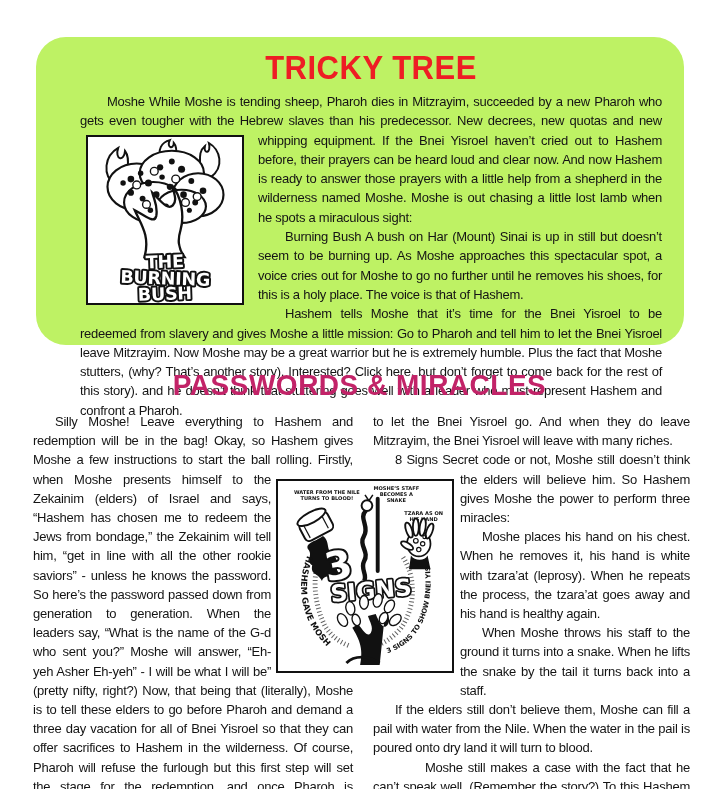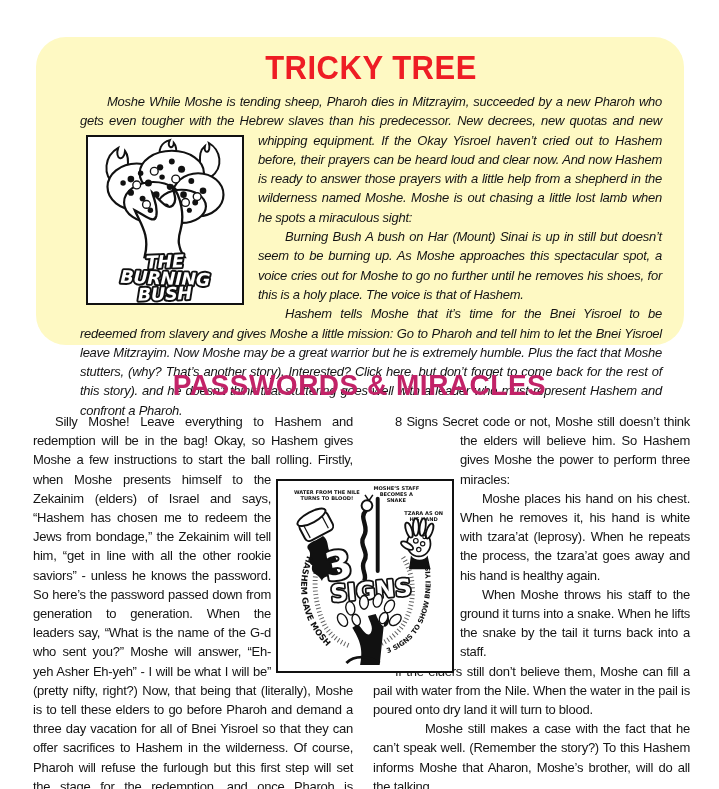--- a/index.html
+++ b/index.html
@@ -15,21 +15,21 @@
   }
   .tricky-title{
     margin:4px 0 7px 0;text-align:center;
     font-size:31px;font-weight:bold;letter-spacing:0.5px;
     transform:scaleY(1.08);transform-origin:top center;
   }
   .body-text{
     margin:0;font-size:13px;line-height:19.3px;letter-spacing:-0.25px;
     text-align:justify;
   }
-  .indent{text-indent:27px;font-style:italic;}
+  .indent{text-indent:27px;}
   .bush-figure{
     float:left;width:158px;height:170px;margin:4px 14px 3px 6px;
     background:#fff;border:2px solid #111;display:block;
   }
   .bush-figure svg{display:block;width:100%;height:100%;}
   
   .pm-title{
     position:absolute;left:0;top:368px;width:719px;margin:0;text-align:center;
     font-size:28px;font-weight:bold;letter-spacing:0.5px;
     transform:scaleY(1.08);transform-origin:top center;
@@ -61,21 +61,21 @@
   }
   .hand-letter{
     font-family:"DejaVu Sans",sans-serif;font-weight:bold;fill:#111;
   }
 </style>
 </head>
 <body>
 
 <div class="page">
 
-  <div class="green-box" style="background-color: #fef9c3; padding-left: 44px;">
+  <div class="green-box" style="background-color: #bef264; padding-left: 44px;">
     <h1 class="tricky-title" style="color: rgb(238, 29, 36);">TRICKY TREE</h1>
 
     <p class="body-text indent">
       <span>Moshe While Moshe is tending sheep, Pharoh dies in Mitzrayim, succeeded by a new Pharoh who gets even tougher with the Hebrew slaves than his predecessor. New decrees, new quotas and new whipping equipment.</span>
       <span class="bush-figure">
         <svg viewBox="0 0 158 168">
 
           <g fill="#fff" stroke="#111" stroke-width="2">
             <path d="M28,48 C14,38 17,18 31,10 C27,22 37,25 38,13 C45,22 37,36 43,46 Z"></path>
             <path d="M126,40 C140,30 136,12 124,5 C127,16 118,17 120,8 C110,16 119,30 112,40 Z"></path>
@@ -125,37 +125,38 @@
                    C76,66 82,74 87,69 C92,64 88,56 86,48 C96,60 99,80 95,94
                    C92,104 92,112 99,122 Z" fill="#fff" stroke="#111" stroke-width="2.4"></path>
 
           <g text-anchor="middle">
             <text class="bubble" x="79" y="133" font-size="18" stroke-width="4" transform="rotate(-2 79 133)">THE</text>
             <text class="bubble" x="79" y="150" font-size="18" stroke-width="4" transform="rotate(2 79 150)">BURNING</text>
             <text class="bubble" x="79" y="166" font-size="18" stroke-width="4" transform="rotate(-2 79 166)">BUSH</text>
           </g>
         </svg>
       </span>
-      <span>If the Okay Yisroel haven’t cried out to Hashem before, their prayers can be heard loud and clear now. And now Hashem is ready to answer those prayers with a little help from a shepherd in the wilderness named Moshe. Moshe is out chasing a little lost lamb when he spots a miraculous sight:</span>
+      <span>If the Bnei Yisroel haven’t cried out to Hashem before, their prayers can be heard loud and clear now. And now Hashem is ready to answer those prayers with a little help from a shepherd in the wilderness named Moshe. Moshe is out chasing a little lost lamb when he spots a miraculous sight:</span>
     </p>
     <p class="body-text indent">Burning Bush A bush on Har (Mount) Sinai is up in still but doesn’t seem to be burning up. As Moshe approaches this spectacular spot, a voice cries out for Moshe to go no further until he removes his shoes, for this is a holy place. The voice is that of Hashem.</p>
     <p class="body-text indent">Hashem tells Moshe that it’s time for the Bnei Yisroel to be redeemed from slavery and gives Moshe a little mission: Go to Pharoh and tell him to let the Bnei Yisroel leave Mitzrayim. Now Moshe may be a great warrior but he is extremely humble. Plus the fact that Moshe stutters, (why? That’s another story). Interested? Click here, but don’t forget to come back for the rest of this story). and he doesn’t think that stuttering goes well with a leader who must represent Hashem and confront a Pharoh.</p>
   </div>
 
   <h2 class="pm-title" style="color: rgb(194, 35, 104);">PASSWORDS &amp; MIRACLES</h2>
 
   <div class="columns">
     <div class="col col-left">
       <p class="indent-sm">
         <span>Silly Moshe! Leave everything to Hashem and redemption will be in the bag! Okay, so Hashem gives Moshe a few instructions to start the ball rolling. Firstly, when Moshe</span>
         <span class="sr"></span>
         <span>presents himself to the Zekainim (elders) of Israel and says, “Hashem has chosen me to redeem the Jews from bondage,” the Zekainim will tell him, “get in line with all the other rookie saviors” - unless he knows the password. So here’s the password passed down from generation to generation. When the leaders say, “What is the name of the G-d who sent you?” Moshe will answer, “Eh-yeh Asher Eh-yeh” - I will be what I will be” (pretty nifty, right?) Now, that being that (literally), Moshe is to tell these elders to go before Pharoh and demand a three day vacation for all of Bnei Yisroel so that they can offer sacrifices to Hashem in the wilderness. Of course, Pharoh will refuse the furlough but this first step will set the stage for the redemption, and once Pharoh is bombarded with plagues, he will be forced</span>
       </p>
     </div>
     <div class="col col-right">
+      <p>to let the Bnei Yisroel go. And when they do leave Mitzrayim, the Bnei Yisroel will leave with many riches.</p>
       <p class="indent-sm">
         <span>8 Signs Secret code or not, Moshe still doesn’t think</span>
         <span class="sl"></span>
         <span>the elders will believe him. So Hashem gives Moshe the power to perform three miracles:</span>
       </p>
       <p class="indent-sm">Moshe places his hand on his chest. When he removes it, his hand is white with tzara’at (leprosy). When he repeats the process, the tzara’at goes away and his hand is healthy again.</p>
       <p class="indent-sm">When Moshe throws his staff to the ground it turns into a snake. When he lifts the snake by the tail it turns back into a staff.</p>
       <p class="indent-sm">If the elders still don’t believe them, Moshe can fill a pail with water from the Nile. When the water in the pail is poured onto dry land it will turn to blood.</p>
       <p class="indent-lg">Moshe still makes a case with the fact that he can’t speak well. (Remember the story?) To this Hashem informs Moshe that Aharon, Moshe’s brother, will do all the talking.</p>
     </div>

